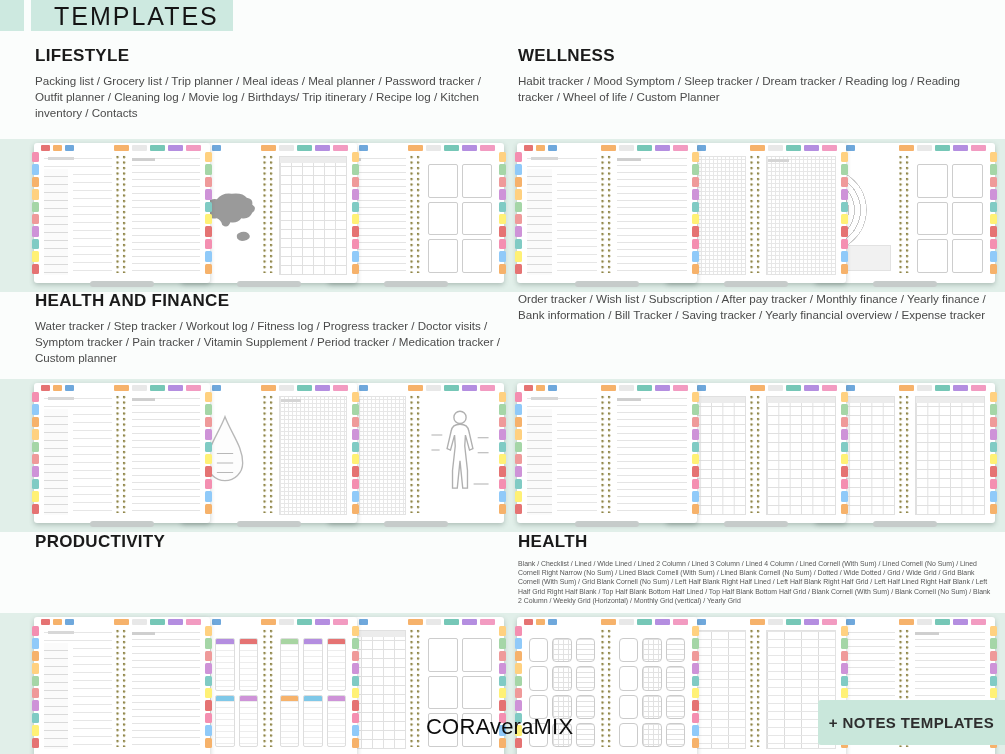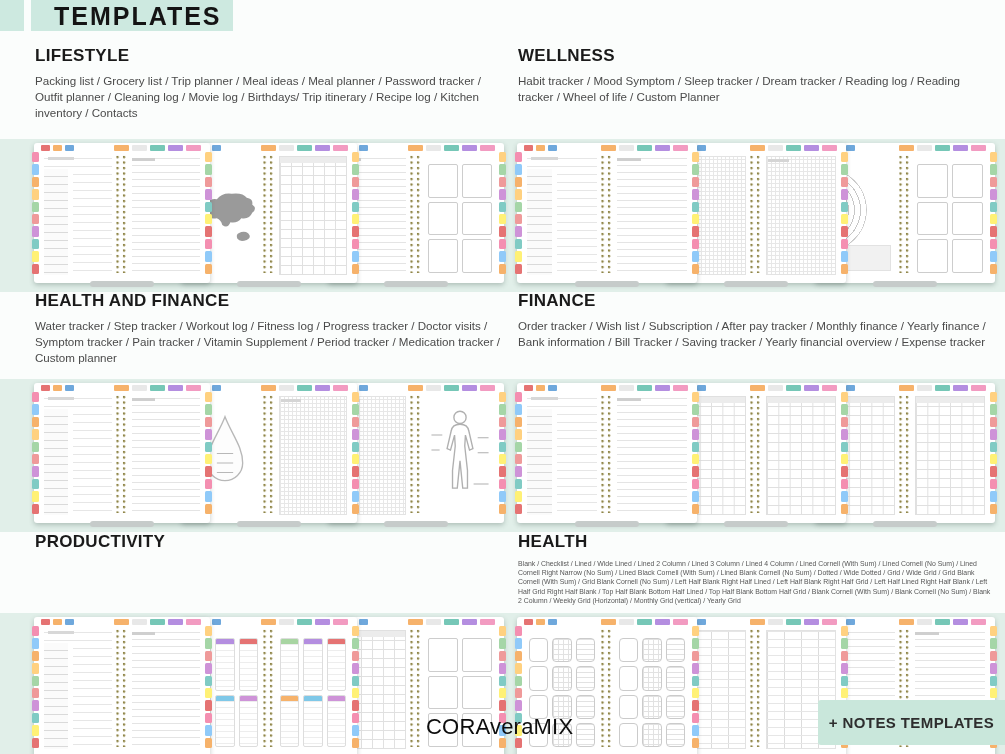--- a/index.html
+++ b/index.html
@@ -8,21 +8,21 @@
 
   
   .band{position:absolute;left:0;width:100%;background:#e1efe9;}
   #band1{top:139px;height:153px;}
   #band2{top:379px;height:153px;}
   #band3{top:613px;height:141px;}
 
   
   #banner{position:absolute;left:0;top:0;width:233px;height:31px;background:#cde9e0;}
   #banner .stripe{position:absolute;left:24px;top:0;width:7px;height:100%;background:#fafdfc;}
-  #page-title{position:absolute;left:54px;top:2px;font-size:25px;font-weight:700;
+  #page-title{position:absolute;left:54px;top:2px;font-size:25px;font-weight:400;
               letter-spacing:2px;color:#141414;}
 
   
   .section{position:absolute;}
   .sec-title{margin:0 0 7px 1px;font-size:17px;font-weight:800;color:#1a1a1a;letter-spacing:.3px;}
   .sec-desc{margin:0 0 0 1px;font-size:11.6px;line-height:1.4;color:#4a4a4a;}
   .sec-desc.small{font-size:6.9px;line-height:1.33;color:#565656;}
   .preview-row{position:absolute;left:0;height:140px;}
 
   
@@ -532,21 +532,20 @@
               <svg viewBox="0 0 100 140" width="100%" height="100%" preserveAspectRatio="xMidYMid meet" fill="none" stroke="#b0b0b0" stroke-width="2">
                 <circle cx="50" cy="14" r="9"></circle>
                 <path d="M50,24 c-8,0 -12,4 -13,10 l-6,26 5,2 6,-22 1,16 -4,36 0,26 7,0 4,-40 4,40 7,0 0,-26 -4,-36 1,-16 6,22 5,-2 -6,-26 c-1,-6 -5,-10 -13,-10z"></path>
                 <path d="M8,40 h16 M8,62 h12 M76,44 h16 M76,66 h16 M70,112 h22" stroke-width="1.5"></path>
               </svg>
             </div>
           </div>
         </div>
   </div>
       <div class="section" style="left: 517px; top: 291px; width: 478px; height: 232px;">
-    <h2 class="sec-title">FINANCE</h2>
     <p class="sec-desc">Order tracker / Wish list / Subscription / After pay tracker / Monthly finance / Yearly finance / Bank information / Bill Tracker / Saving tracker / Yearly financial overview / Expense tracker</p>
     <div class="preview-row" style="top: 92px; width: 478px;">
           <div class="spread" style="left: 0px; width: 180px; z-index: 3;">
             <div class="tabs left">
               <i style="background: rgb(244, 143, 177);"></i>
               <i style="background: rgb(144, 202, 249);"></i>
               <i style="background: rgb(246, 178, 107);"></i>
               <i style="background: rgb(255, 209, 128);"></i>
               <i style="background: rgb(165, 214, 167);"></i>
               <i style="background: rgb(239, 154, 154);"></i>

